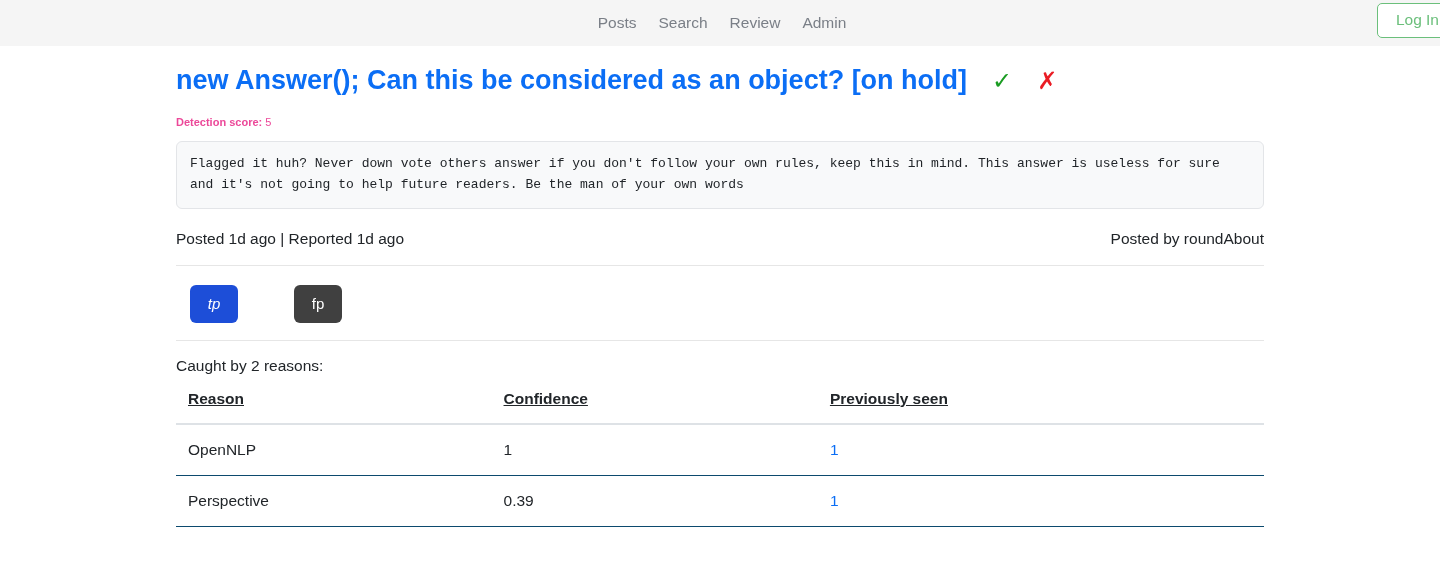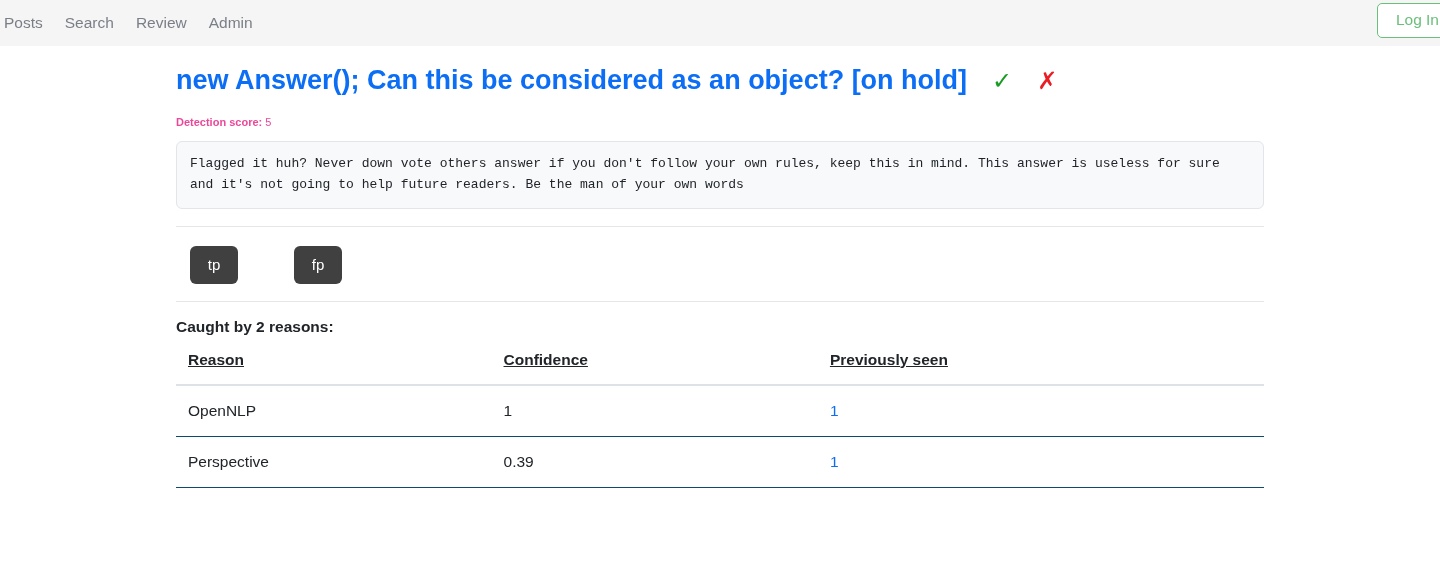--- a/index.html
+++ b/index.html
@@ -14,21 +14,21 @@
     color: #212529;
     overflow: hidden;
   }
 
   
   .navbar {
     height: 46px;
     background: #f5f5f5;
     display: flex;
     align-items: center;
-    justify-content: flex-start;
+    justify-content: center;
     padding: 0 0 0 0;
     box-sizing: border-box;
     position: relative;
   }
   .nav-left {
     display: flex;
     align-items: center;
     gap: 22px;
     padding-left: 4px;
   }
@@ -148,28 +148,28 @@
     border: none;
     border-radius: 6px;
     color: #ffffff;
     font-size: 15px;
     width: 48px;
     height: 38px;
     cursor: pointer;
     font-family: "Liberation Sans", sans-serif;
     line-height: 1;
   }
-  .fb-tp { background: #404040; }
+  .fb-tp { background: #1d4ed8; font-style: italic; }
   .fb-fp { background: #404040; margin-left: 44px; }
 
   
   .caught-by {
     padding: 16px 0 0 12px;
     font-size: 15.5px;
-    font-weight: bold;
+    font-weight: normal;
     color: #212529;
   }
 
   
   table.reasons {
     width: calc(100% - 24px);
     margin: 0 12px;
     border-collapse: collapse;
     font-size: 15.5px;
   }
@@ -222,20 +222,24 @@
     <span class="mark-x">✗</span>
   </h1>
 
   <div class="detection-row">
     <span class="detection-label">Detection score:</span>
     <span class="detection-value">5</span>
   </div>
 
   <div class="body-box">Flagged it huh? Never down vote others answer if you don't follow your own rules, keep this in mind. This answer is useless for sure and it's not going to help future readers. Be the man of your own words</div>
 
+  <div class="meta-row">
+    <span>Posted 1d ago | Reported 1d ago</span>
+    <span>Posted by roundAbout</span>
+  </div>
 
   <hr class="sep">
 
   <div class="feedback-row">
     <button class="fb-btn fb-tp">tp</button>
     <button class="fb-btn fb-fp">fp</button>
   </div>
 
   <hr class="sep">
 

